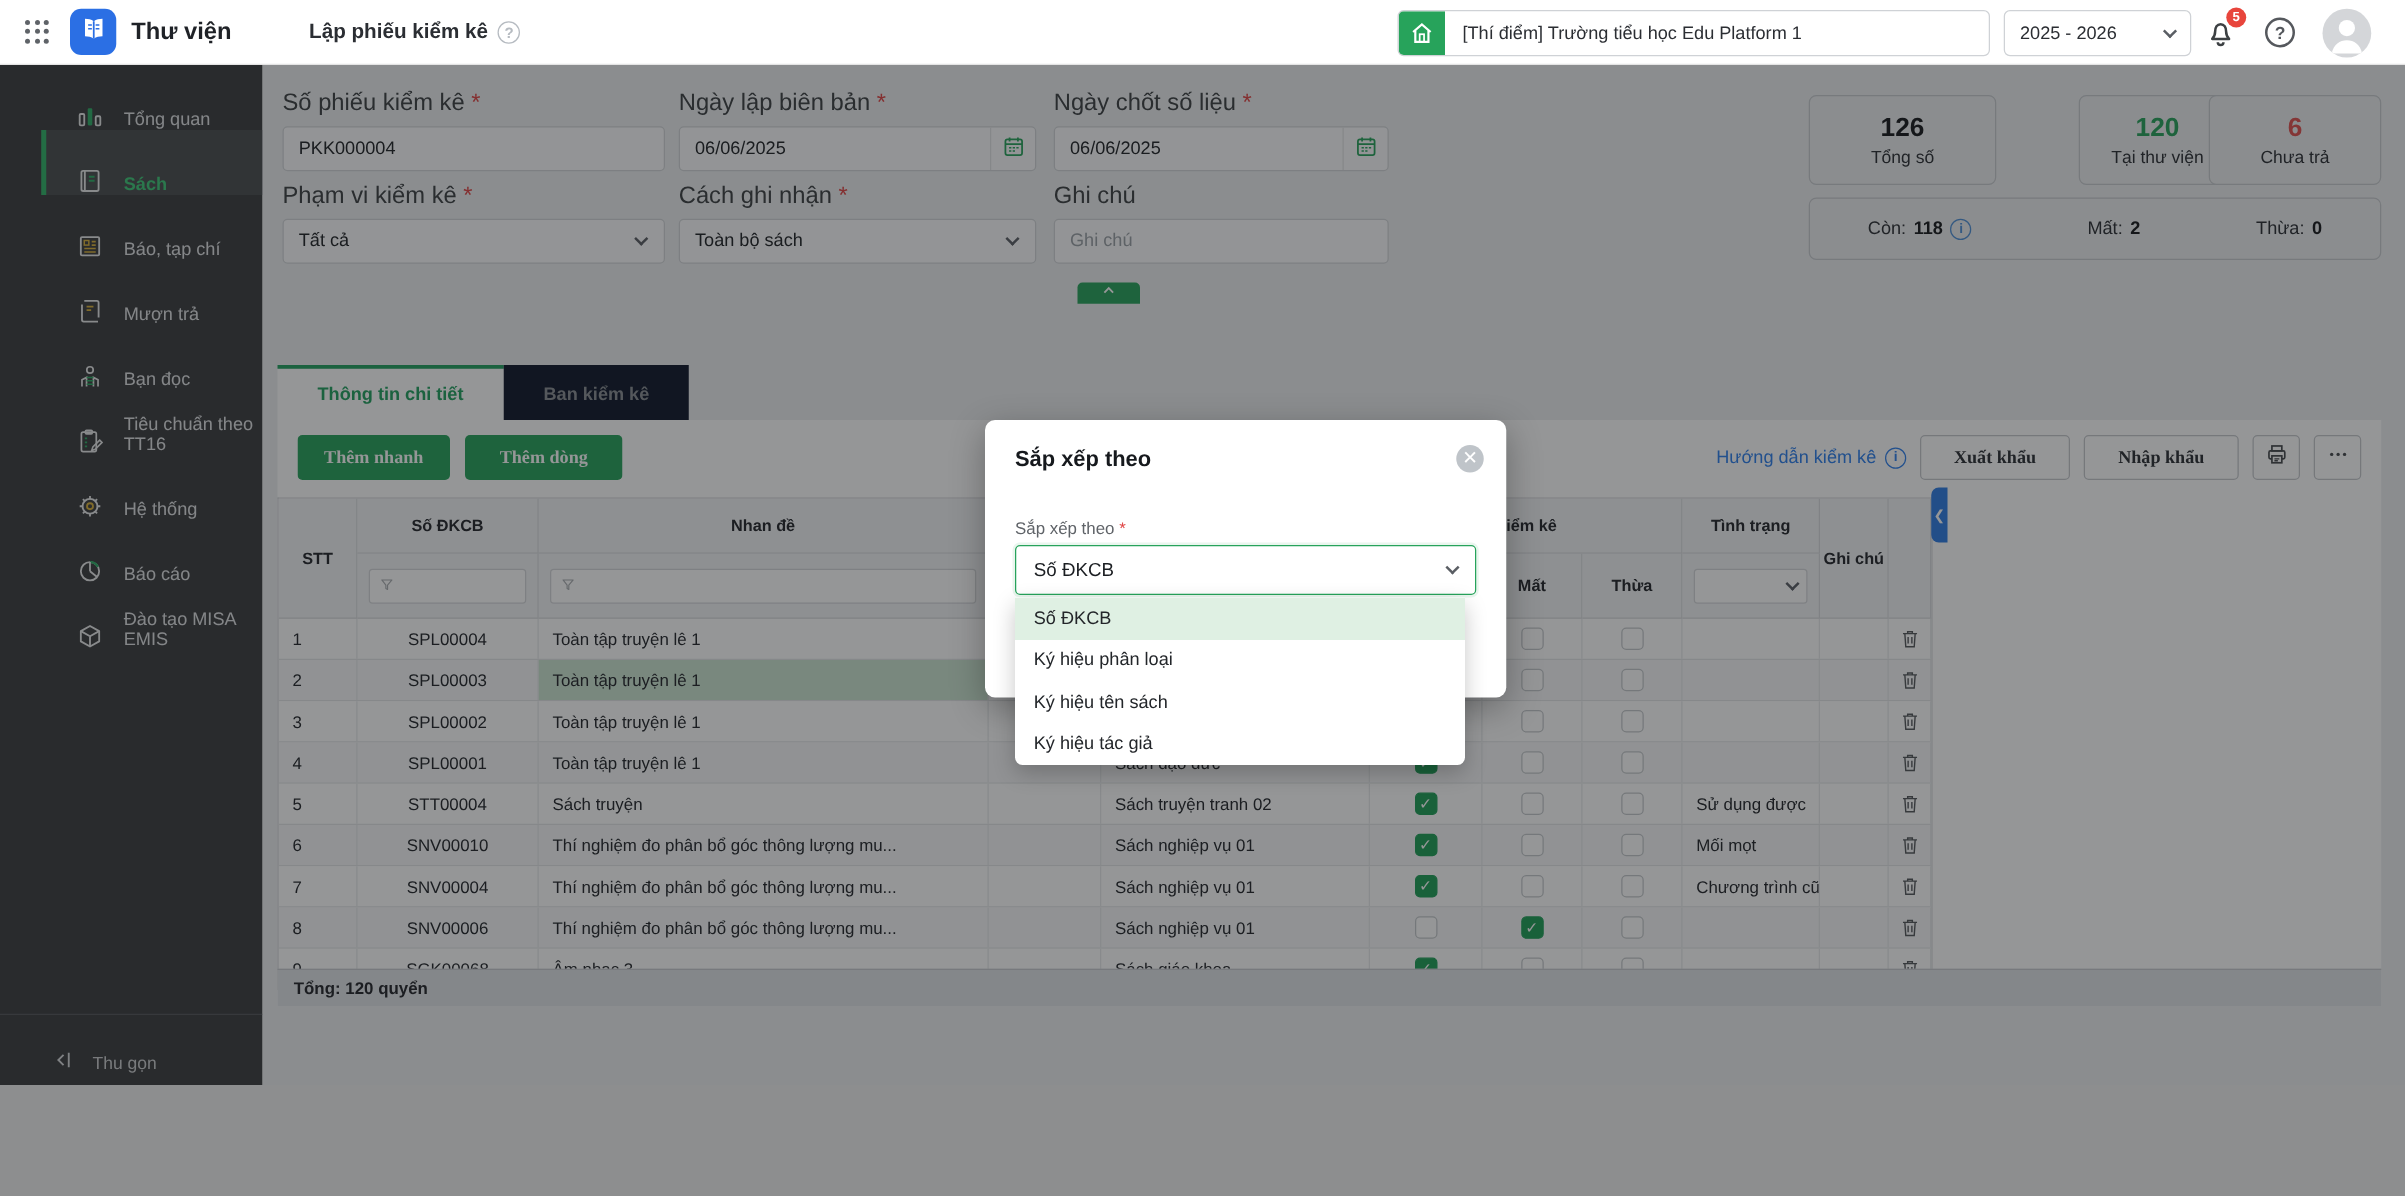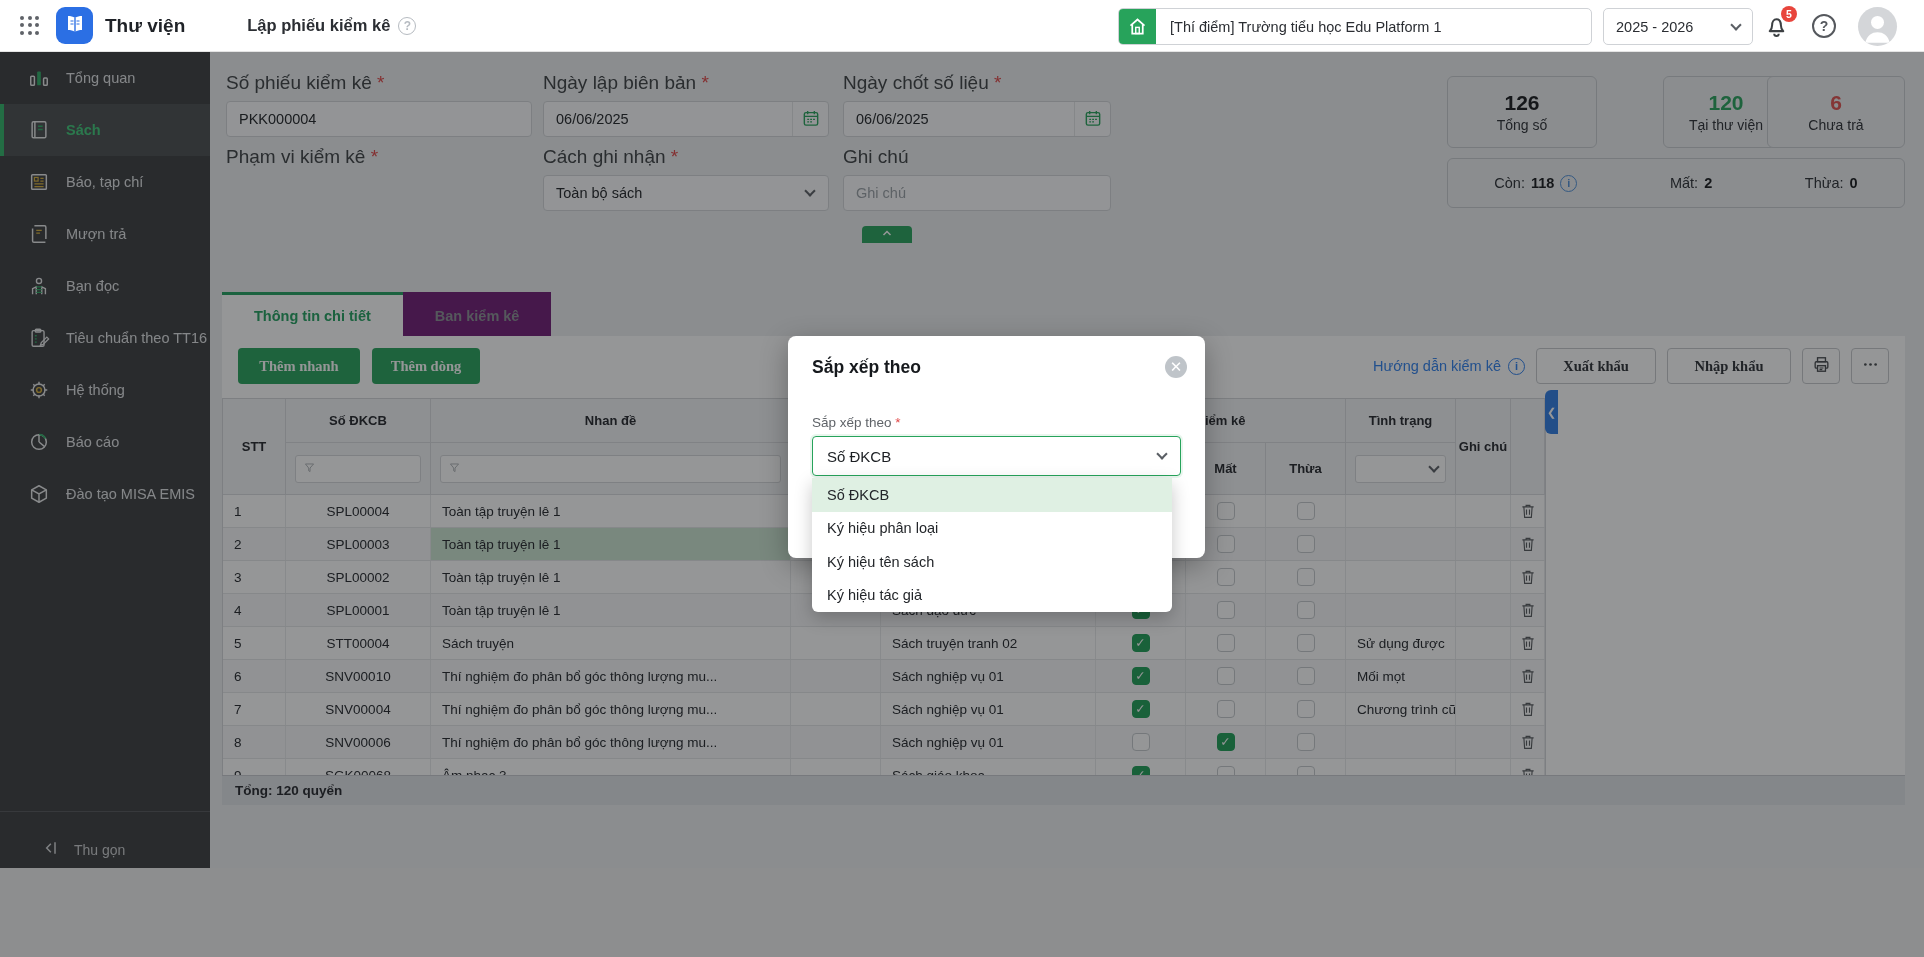--- a/index.html
+++ b/index.html
@@ -37,21 +37,21 @@
            align-items:center; justify-content:center; padding:0 4px; }
   .help { position:absolute; left:1812px; top:14px; width:24px; height:24px; border:2px solid #55585d;
           border-radius:50%; color:#55585d; font-size:14px; font-weight:bold; display:flex;
           align-items:center; justify-content:center; cursor:pointer; }
   .avatar { position:absolute; left:1858px; top:7px; width:39px; height:39px; border-radius:50%;
             background:#d4d6d9; overflow:hidden; cursor:pointer; }
   .avatar svg { width:39px; height:39px; }
 
   
   .sidebar { position:absolute; left:0; top:52px; width:210px; height:816px; background:#3b3d3f; z-index:1; }
-  .side-item { height:52px; display:flex; align-items:center; cursor:pointer; border-left:4px solid transparent; }
+  .side-item { height:52px; display:flex; align-items:flex-end; cursor:pointer; border-left:4px solid transparent;margin-left:33px; }
   .side-item .s-icon { width:22px; height:22px; margin-left:24px; flex:none; }
   .side-item .s-icon svg { width:22px; height:22px; }
   .side-item .s-label { margin-left:16px; font-size:14.5px; color:#e0e2e4; }
   .side-item.active { background:#4a4d4f; border-left-color:#31b469; }
   .side-item.active .s-label { color:#3ec878; font-weight:bold; }
   .side-bottom { position:absolute; left:0; bottom:10px; width:210px; border-top:1px solid #54575a;
                  padding-top:8px; }
   .collapse-item { height:38px; display:flex; align-items:center; cursor:pointer; }
   .collapse-item svg { width:20px; height:20px; margin-left:26px; }
   .collapse-item span { margin-left:14px; font-size:14px; color:#caccce;margin-top:21px; }
@@ -85,21 +85,21 @@
             font-size:11px; font-style:normal; font-weight:bold; display:inline-flex; align-items:center;
             justify-content:center; }
 
   .pill { position:absolute; left:862px; top:226px; width:50px; height:17px; background:#27a35b;
           border-radius:4px 4px 0 0; display:flex; align-items:center; justify-content:center;
           z-index:2; cursor:pointer; }
   .pill svg { width:14px; height:14px; }
 
   .tabs { position:absolute; left:222px; top:292px; display:flex; z-index:2; }
   .tab { height:44px; padding:0 32px; display:flex; align-items:center; font-size:14.5px; font-weight:bold;
-         color:#8a8f94; background:#701a75; border-top:3px solid transparent; cursor:pointer; }
+         color:#8a8f94; background:#0f172a; border-top:3px solid transparent; cursor:pointer; }
   .tab.active { background:#fff; color:#21a05f; border-top:3px solid #21a05f; }
 
   .panel { position:absolute; left:222px; top:336px; width:1683px; height:469px; background:#fff; z-index:2; }
 
   .btn { height:36px; border-radius:4px; font-size:14.5px; font-weight:bold; display:inline-flex;
          align-items:center; justify-content:center; cursor:pointer; border:1px solid transparent;
          font-family:Liberation Serif, serif; }
   .btn-green { background:#27a35b; color:#fff; }
   .btn-light { background:#fff; color:#2b2e33; border-color:#c6c9cd; }
   .toolbar-left { position:absolute; left:16px; top:12px; display:flex; gap:12px; }
@@ -330,20 +330,24 @@
           <span><svg viewBox="0 0 24 24">
               <rect x="4" y="5.5" width="16" height="15" rx="2" fill="none" stroke="#27a35b" stroke-width="1.7"></rect>
               <path d="M4 10h16M8 3.5v4M16 3.5v4" stroke="#27a35b" stroke-width="1.7"></path>
               <path d="M7.5 13.5h2.2M11 13.5h2.2M14.5 13.5h2.2M7.5 16.5h2.2M11 16.5h2.2" stroke="#27a35b" stroke-width="1.5"></path>
             </svg></span>
         </span>
     </div>
   </div>
   <div class="field" style="left:226px;top:146px;width:306px;">
     <div class="f-label"><span>Phạm vi kiểm kê</span> <span class="req">*</span></div>
+    <div class="f-box">
+      <span class="val">Tất cả</span>
+      <span class="chev"></span>
+    </div>
   </div>
   <div class="field" style="left:543px;top:146px;width:286px;">
     <div class="f-label"><span>Cách ghi nhận</span> <span class="req">*</span></div>
     <div class="f-box">
       <span class="val">Toàn bộ sách</span>
       <span class="chev"></span>
     </div>
   </div>
   <div class="field" style="left:843px;top:146px;width:268px;">
     <div class="f-label"><span>Ghi chú</span></div>
@@ -389,21 +393,21 @@
     </div>
 
   <div class="tabs" id="tabs">
       <div class="tab active">Thông tin chi tiết</div>
       <div class="tab">Ban kiểm kê</div>
     </div>
 
   <section class="panel">
     <div class="toolbar-left">
       <button class="btn btn-green" style="width:122px">Thêm nhanh</button>
-      <button class="btn btn-green" style="width:108px">Thêm dòng</button>
+      <button class="btn btn-green" style="width:126px">Thêm dòng</button>
     </div>
     <div class="toolbar-right">
       <span class="guide">
         <span>Hướng dẫn kiểm kê</span>
         <i class="info-i">i</i>
       </span>
       <button class="btn btn-light" style="width:120px">Xuất khẩu</button>
       <button class="btn btn-light" style="width:124px">Nhập khẩu</button>
       <span class="icon-btn">
           <span><svg viewBox="0 0 24 24">

